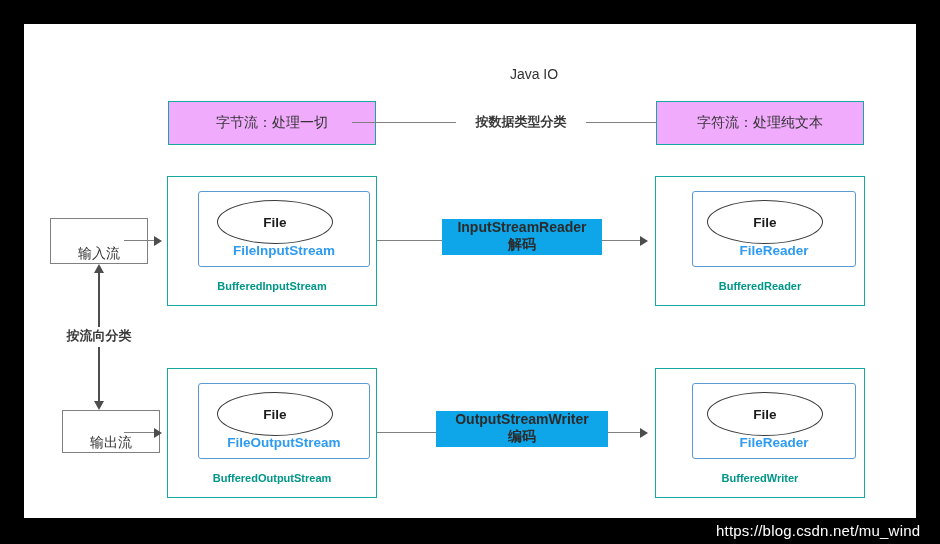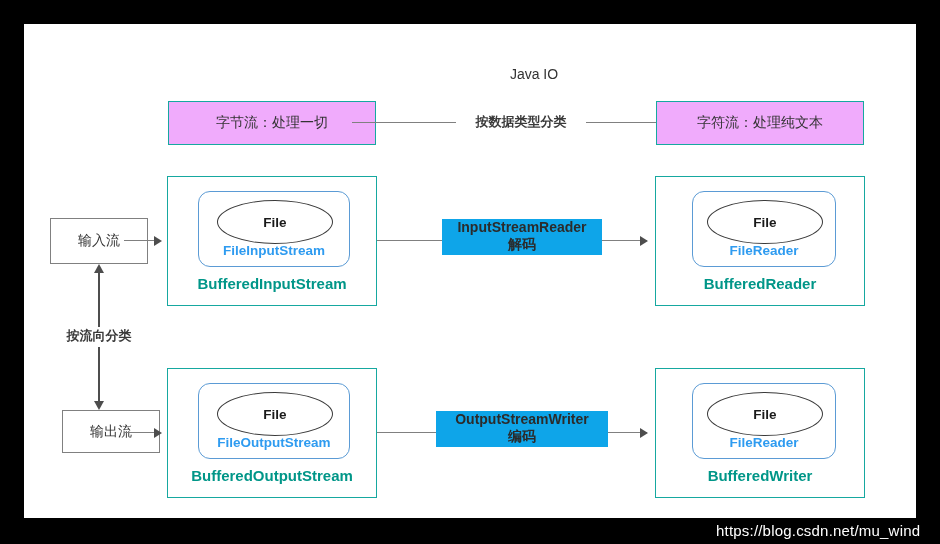--- a/index.html
+++ b/index.html
@@ -64,46 +64,47 @@
     text-align: center;
   }
 
   
   .gray-box {
     border: 1.6px solid #808080;
     background: #ffffff;
     color: #333333;
     font-size: 14px;
     display: flex;
-    align-items: center;
+    align-items: flex-end;
     justify-content: center;
     text-align: center;
   }
 
   
   .group-box {
     border: 1.6px solid #16a8a0;
     background: #ffffff;
   }
   .group-label {
     position: absolute;
     left: 0; right: 0;
     bottom: 13px;
     text-align: center;
     color: #009688;
-    font-size: 15px;
+    font-size: 11px;
     font-weight: bold;
     white-space: nowrap;
   }
 
   
   .inner-box {
     border: 1.3px solid #5b9bd5;
-    border-radius: 12px;
-    background: #ffffff;
+    border-radius: 3px;
+    background: #ffffff;
+    padding-left: 20px;
   }
   .inner-label {
     position: absolute;
     left: 0; right: 0;
     bottom: 8px;
     text-align: center;
     color: #2e9bf0;
     font-size: 13.5px;
     font-weight: bold;
     white-space: nowrap;

